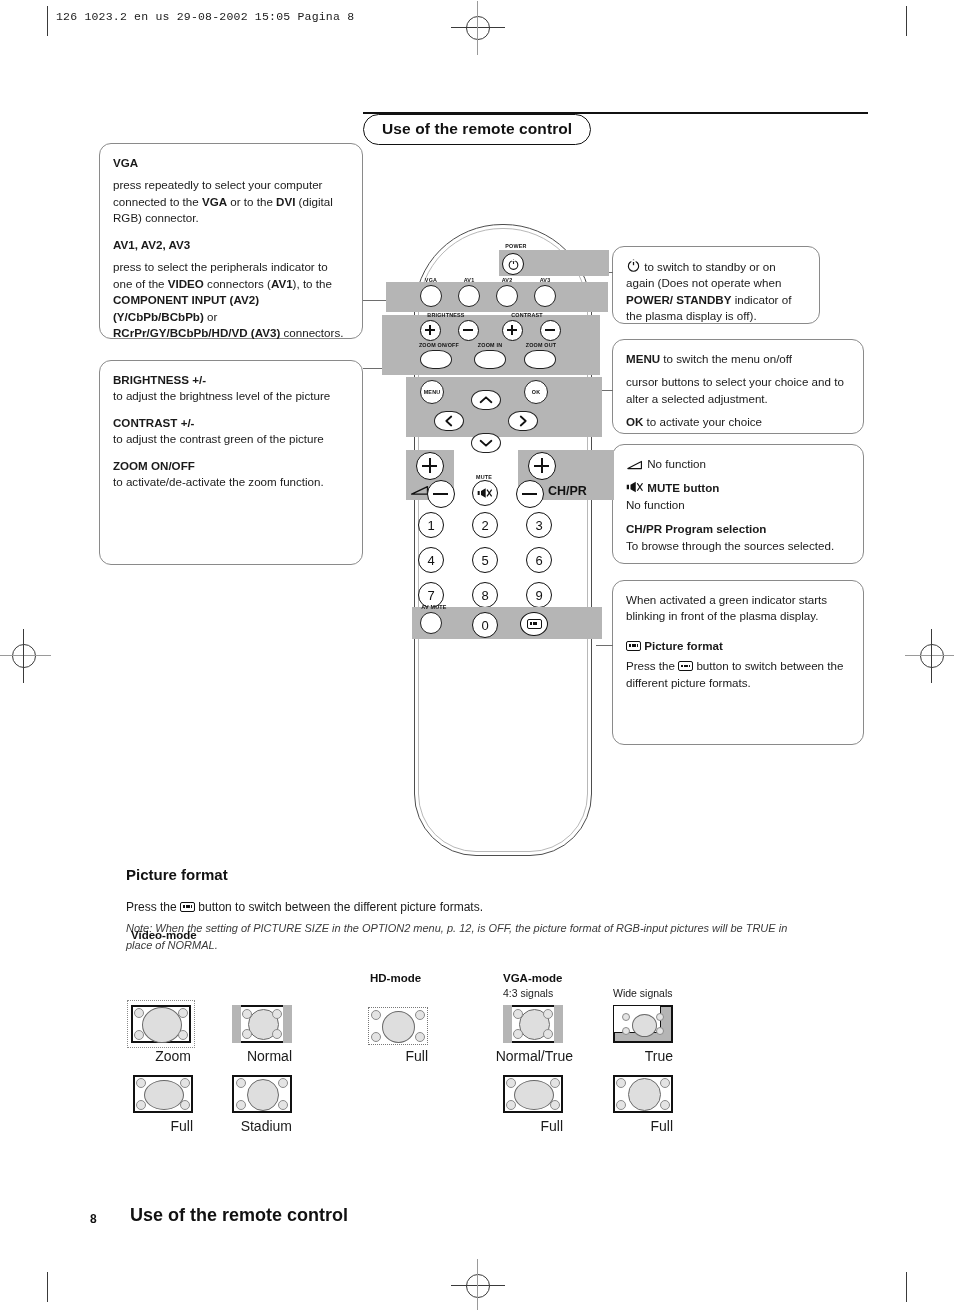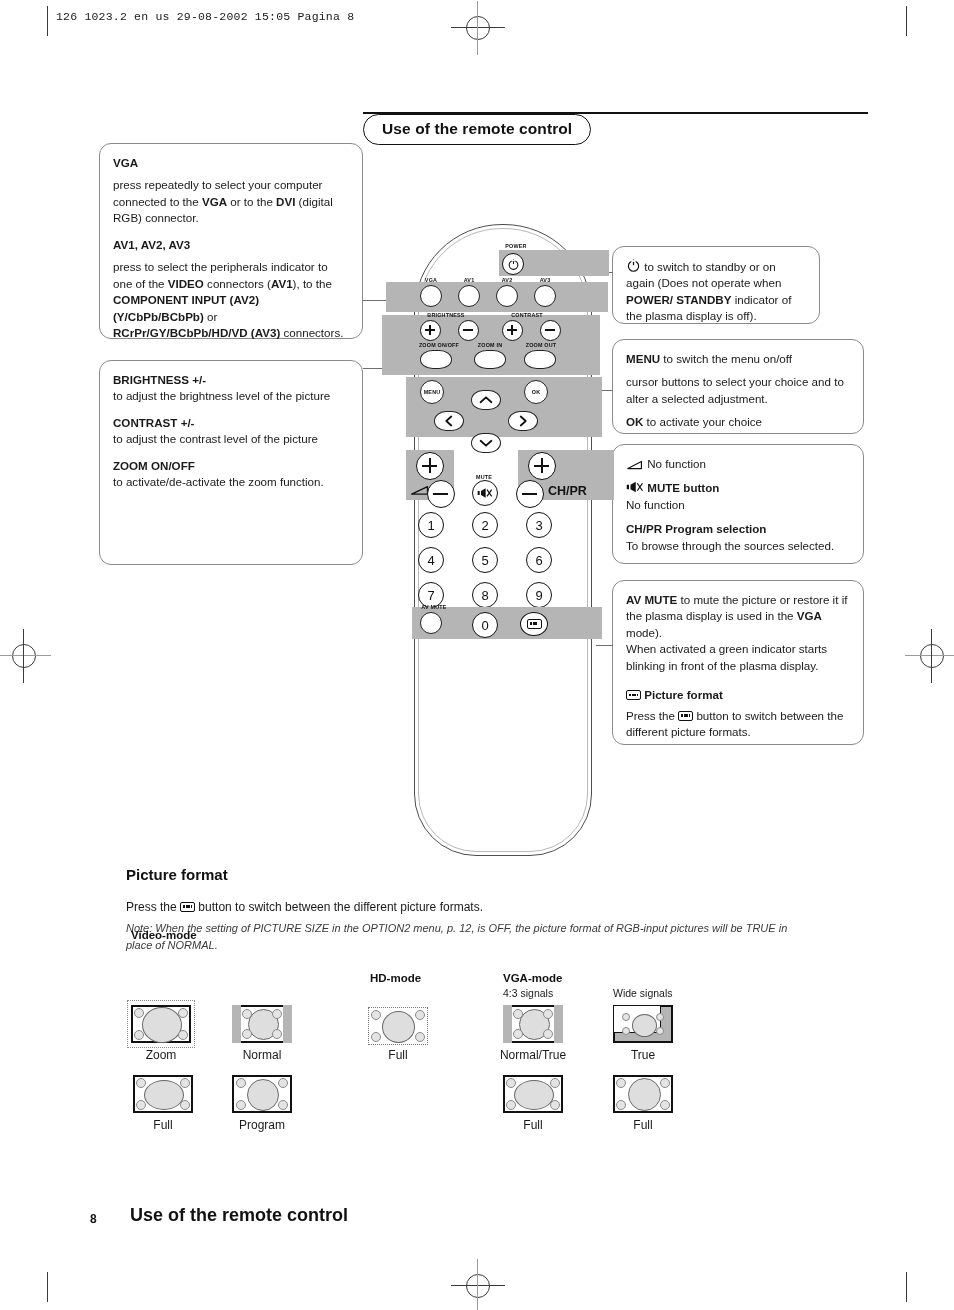--- a/index.html
+++ b/index.html
@@ -80,21 +80,21 @@
   .bigpm.plus:after{content:"";position:absolute;top:5px;left:11.5px;width:2px;height:15px;background:#111;}
 
   .chpr{position:absolute;font-size:12.5px;font-weight:bold;color:#111;}
 
   
   .pf-title{position:absolute;font-size:15px;font-weight:bold;color:#111;}
   .pf-line{position:absolute;font-size:12px;color:#1a1a1a;}
   .pf-note{position:absolute;font-size:11px;font-style:italic;color:#3a3a3a;line-height:1.5;width:680px;}
   .mode-head{position:absolute;font-size:11.5px;font-weight:bold;color:#111;}
   .sub-head{position:absolute;font-size:10.5px;color:#1a1a1a;}
-  .thumb-cap{position:absolute;font-size:12px;color:#1a1a1a;text-align:center;}
+  .thumb-cap{position:absolute;font-size:14px;color:#1a1a1a;text-align:right;}
 
   .thumb{position:absolute;width:60px;height:38px;box-sizing:border-box;}
   .thumb .frame{position:absolute;inset:0;border:2.2px solid #111;background:#fff;box-sizing:border-box;}
   .thumb .frame.dotted{border:1.4px dotted #777;}
   .thumb .pillar{position:absolute;top:0;bottom:0;width:9px;background:#b5b5b5;}
   .thumb .pillar.l{left:0;} .thumb .pillar.r{right:0;}
   .thumb .circ{position:absolute;border:1px solid #6a6a6a;border-radius:50%;background:#dedede;}
   .thumb .corner{position:absolute;width:8px;height:8px;border:1px solid #8a8a8a;border-radius:50%;background:#e4e4e4;}
   .thumb .ovr{position:absolute;left:-4px;right:-4px;top:-5px;bottom:-5px;border:1.2px dotted #8a8a8a;}
 
@@ -139,21 +139,21 @@
     <p><b>AV1, AV2, AV3</b></p>
     <div style="height:6px"></div>
     <p><span>press to select the peripherals indicator to one of the </span><b>VIDEO</b><span> connectors (</span><b>AV1</b><span>), to the </span><b>COMPONENT INPUT (AV2) (Y/CbPb/BCbPb)</b><span> or </span><b>RCrPr/GY/BCbPb/HD/VD (AV3)</b><span>  connectors.</span></p>
   </div>
 
   <div class="callout" style="left:99px;top:360px;width:264px;height:205px;">
     <p><b>BRIGHTNESS +/-</b></p>
     <p>to adjust the brightness level of the picture</p>
     <div class="gap"></div>
     <p><b>CONTRAST +/-</b></p>
-    <p>to adjust the contrast level of the picture</p>
+    <p>to adjust the contrast green of the picture</p>
     <div class="gap"></div>
     <p><b>ZOOM ON/OFF</b></p>
     <p>to activate/de-activate the zoom function.</p>
     <div class="gap"></div>
   </div>
 
   <div class="callout" style="left:612px;top:246px;width:208px;height:78px;">
     <p>
       <span class="ico-inline" style="width:15px;height:15px;">
         <svg viewBox="0 0 24 24" width="15" height="15">
@@ -191,21 +191,20 @@
           </svg>
       </span>&nbsp;<b>MUTE button</b>
     </p>
     <p>No function</p>
     <div style="height:8px"></div>
     <p><b>CH/PR</b><b>  Program selection</b></p>
     <p>To browse through the sources selected.</p>
   </div>
 
   <div class="callout" style="left:612px;top:580px;width:252px;height:165px;">
-    <p><b>AV MUTE</b><span>  to mute the picture or restore it if the plasma display is used in the </span><b>VGA</b><span> mode).</span></p>
     <p>When activated a green indicator starts blinking in front of the plasma display.</p>
     <div style="height:13px"></div>
     <p>
       <span class="pf-icon"></span><b>  Picture format</b>
     </p>
     <div style="height:4px"></div>
     <p><span>Press the </span><span class="pf-icon"></span><span> button to switch between the different picture formats.</span></p>
   </div>
 
   <div class="leader" style="left:363px;top:300px;width:30px;height:1px;"></div>
@@ -364,21 +363,21 @@
   <div class="thumb-cap" style="left:133px;top:1118px;width:60px;">Full</div>
 
   <div class="thumb" style="left:232px;top:1075px;">
     <div class="frame"></div>
     <div class="circ" style="left:15px;top:4px;width:30px;height:30px;"></div>
     <div class="corner" style="left:4px;top:3px;"></div>
     <div class="corner" style="right:4px;top:3px;"></div>
     <div class="corner" style="left:4px;bottom:3px;"></div>
     <div class="corner" style="right:4px;bottom:3px;"></div>
   </div>
-  <div class="thumb-cap" style="left:232px;top:1118px;width:60px;">Program</div>
+  <div class="thumb-cap" style="left:232px;top:1118px;width:60px;">Stadium</div>
 
   <div class="mode-head" style="left:370px;top:972px;">HD-mode</div>
   <div class="thumb" style="left:368px;top:1007px;">
     <div class="frame dotted"></div>
     <div class="circ" style="left:14px;top:4px;width:31px;height:30px;"></div>
     <div class="corner" style="left:3px;top:3px;"></div>
     <div class="corner" style="right:3px;top:3px;"></div>
     <div class="corner" style="left:3px;bottom:3px;"></div>
     <div class="corner" style="right:3px;bottom:3px;"></div>
   </div>

